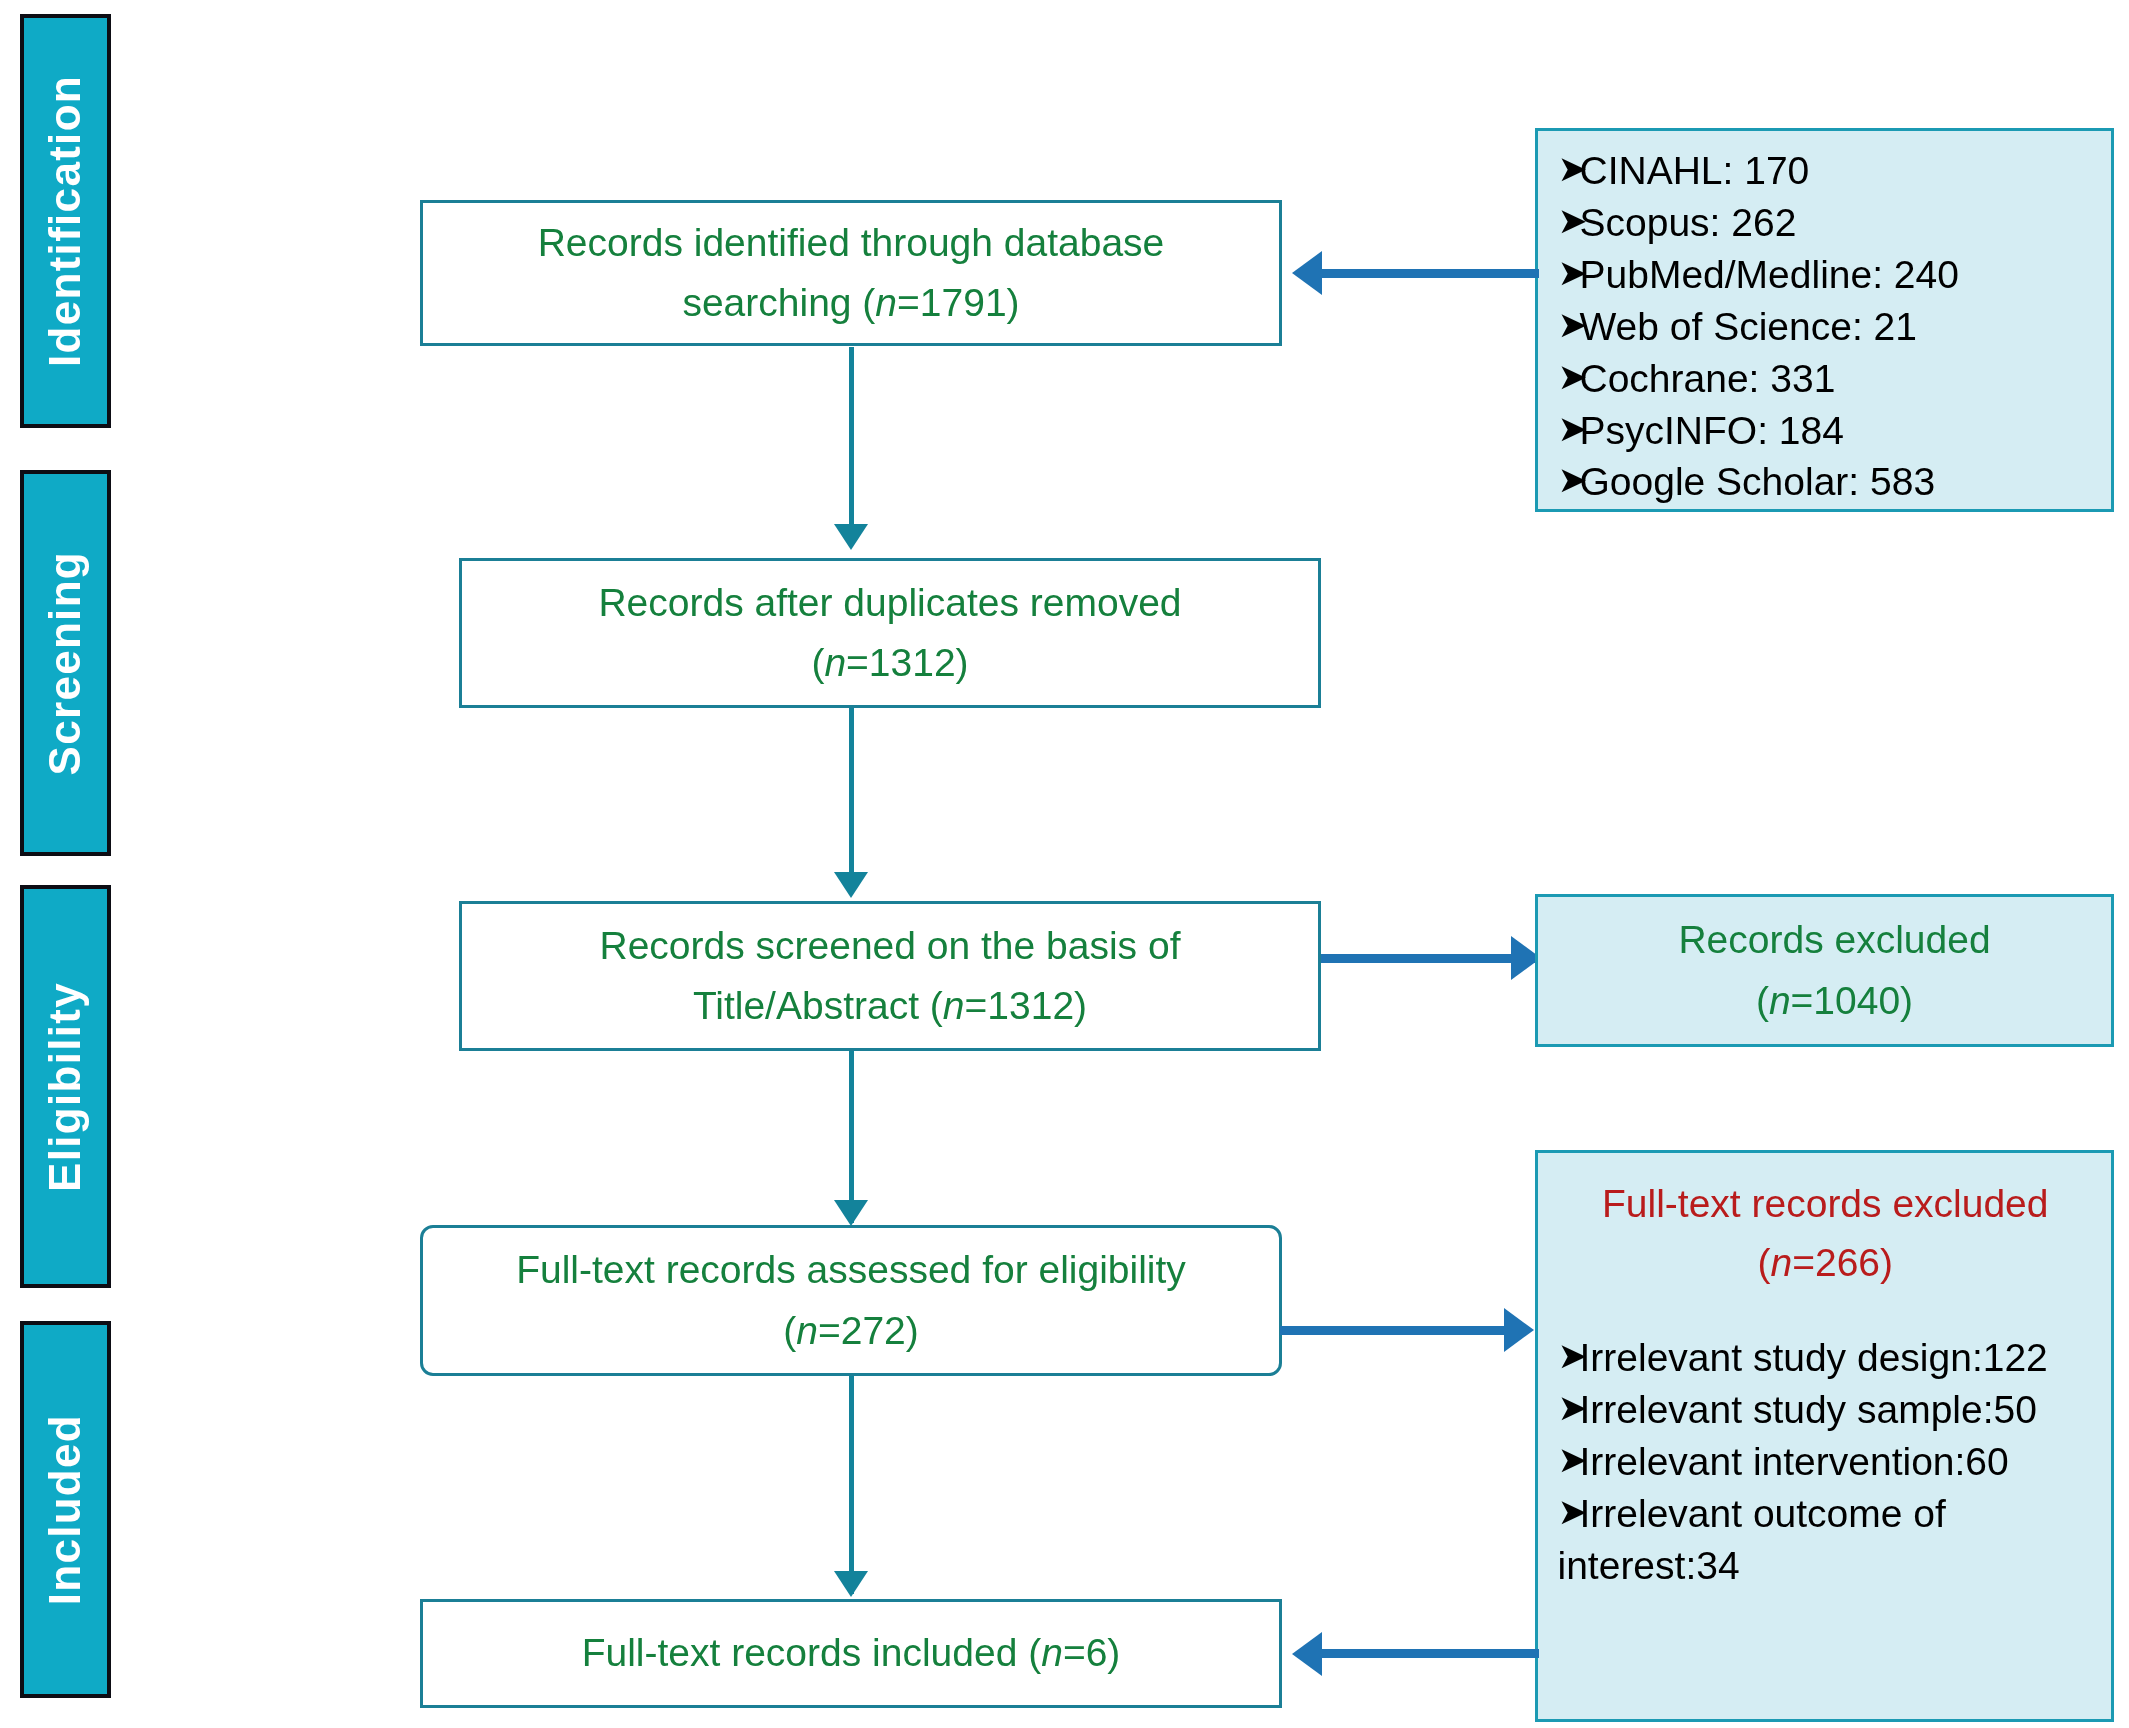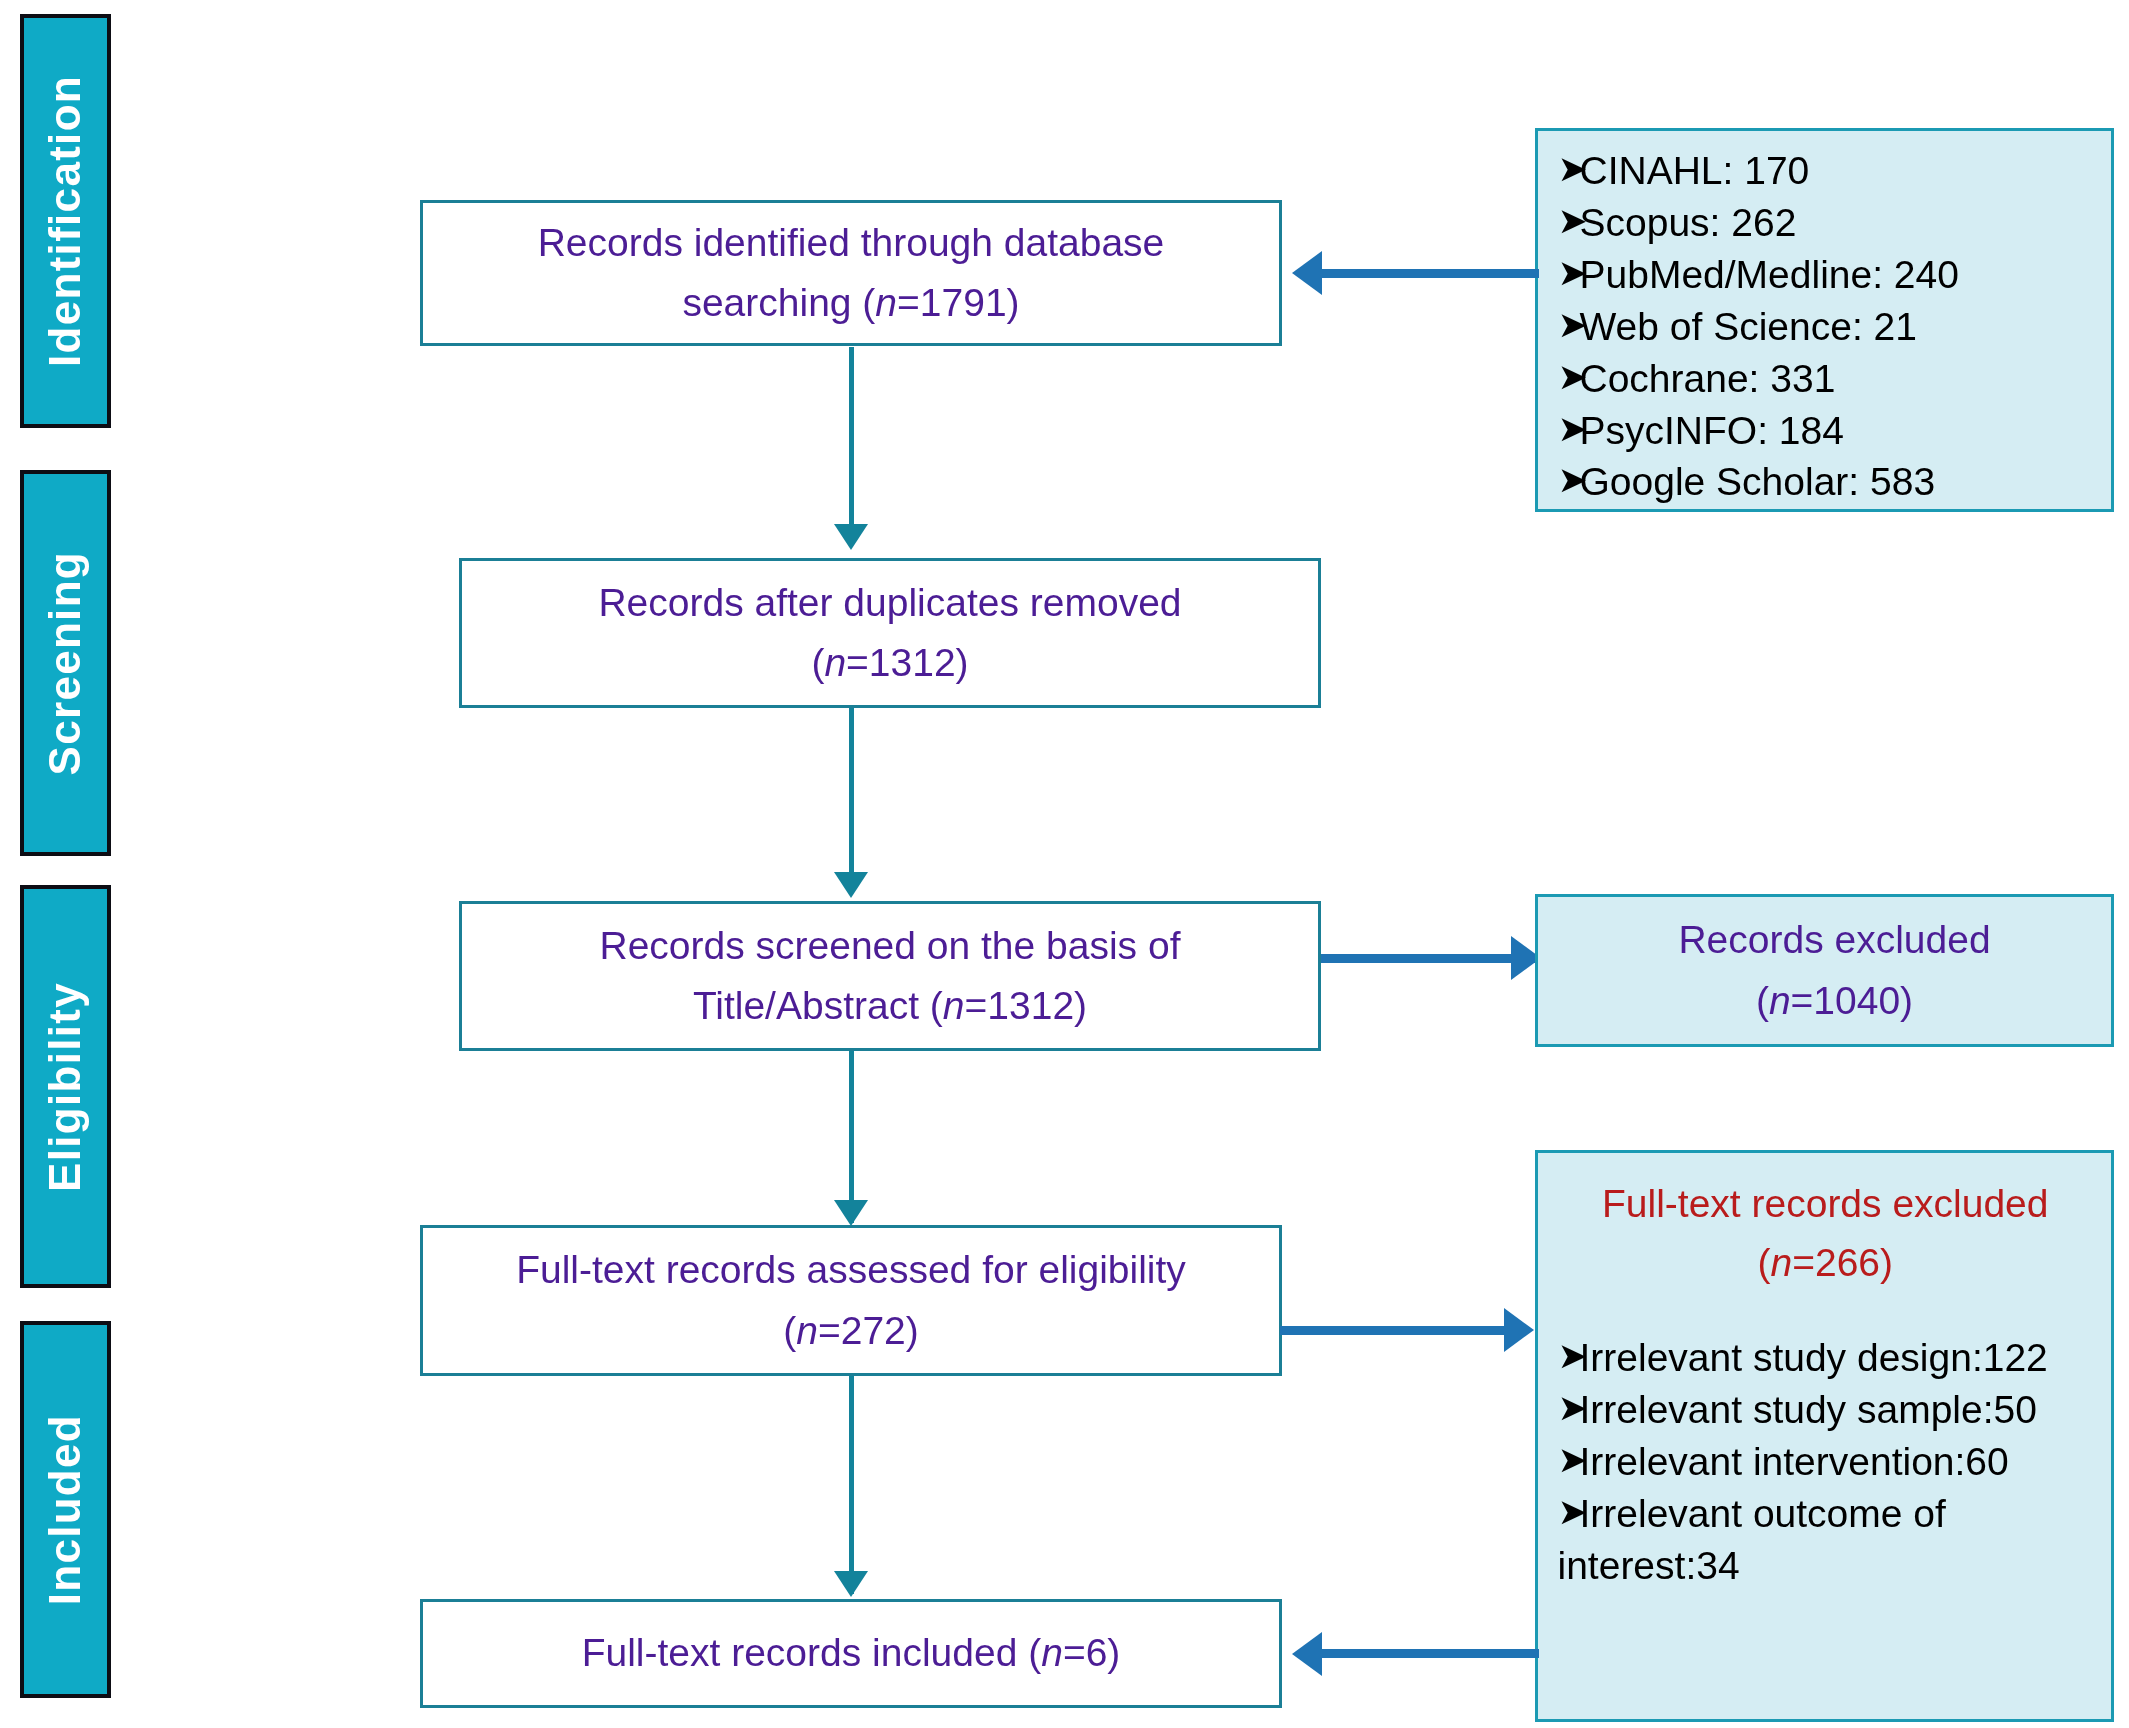--- a/index.html
+++ b/index.html
@@ -50,21 +50,21 @@
     display: flex;
     align-items: center;
     justify-content: center;
     text-align: center;
   }
   .flow-box.shaded {
     background: #D5EDF3;
     border: 3.3px solid #1b9ab3;
   }
   .flow-box .box-text {
-    color: #4c1d95;
+    color: #15803d;
     font-size: 39px;
     line-height: 1.55;
     padding: 0 17px;
   }
   .flow-box .box-text .it { font-style: italic; }
 
   
   .list-box {
     position: absolute;
     box-sizing: border-box;
@@ -218,21 +218,21 @@
   <div class="flow-box shaded" style="left:1535px; top:894px; width:579px; height:153px;padding-left:20px;">
     <div class="box-text">
       <span>Records excluded</span><br>
       <span>(</span><span class="it">n</span><span>=1040)</span>
     </div>
   </div>
 
   <div class="v-line" style="left:849px; top:1051px; height:172px;"></div>
   <div class="v-head" style="left:834px; top:1200px;"></div>
 
-  <div class="flow-box" style="left:420px; top:1225px; width:862px; height:151px;">
+  <div class="flow-box" style="left:420px; top:1225px; width:862px; height:151px;border-radius:13px;">
     <div class="box-text">
       <span>Full-text records assessed for eligibility</span><br>
       <span>(</span><span class="it">n</span><span>=272)</span>
     </div>
   </div>
 
   <div class="h-line" style="left:1280px; top:1326px; width:228px;"></div>
   <div class="h-head-right" style="left:1504px; top:1308px;"></div>
 
   <div class="list-box" style="left:1535px; top:1150px; width:579px; height:572px;">

